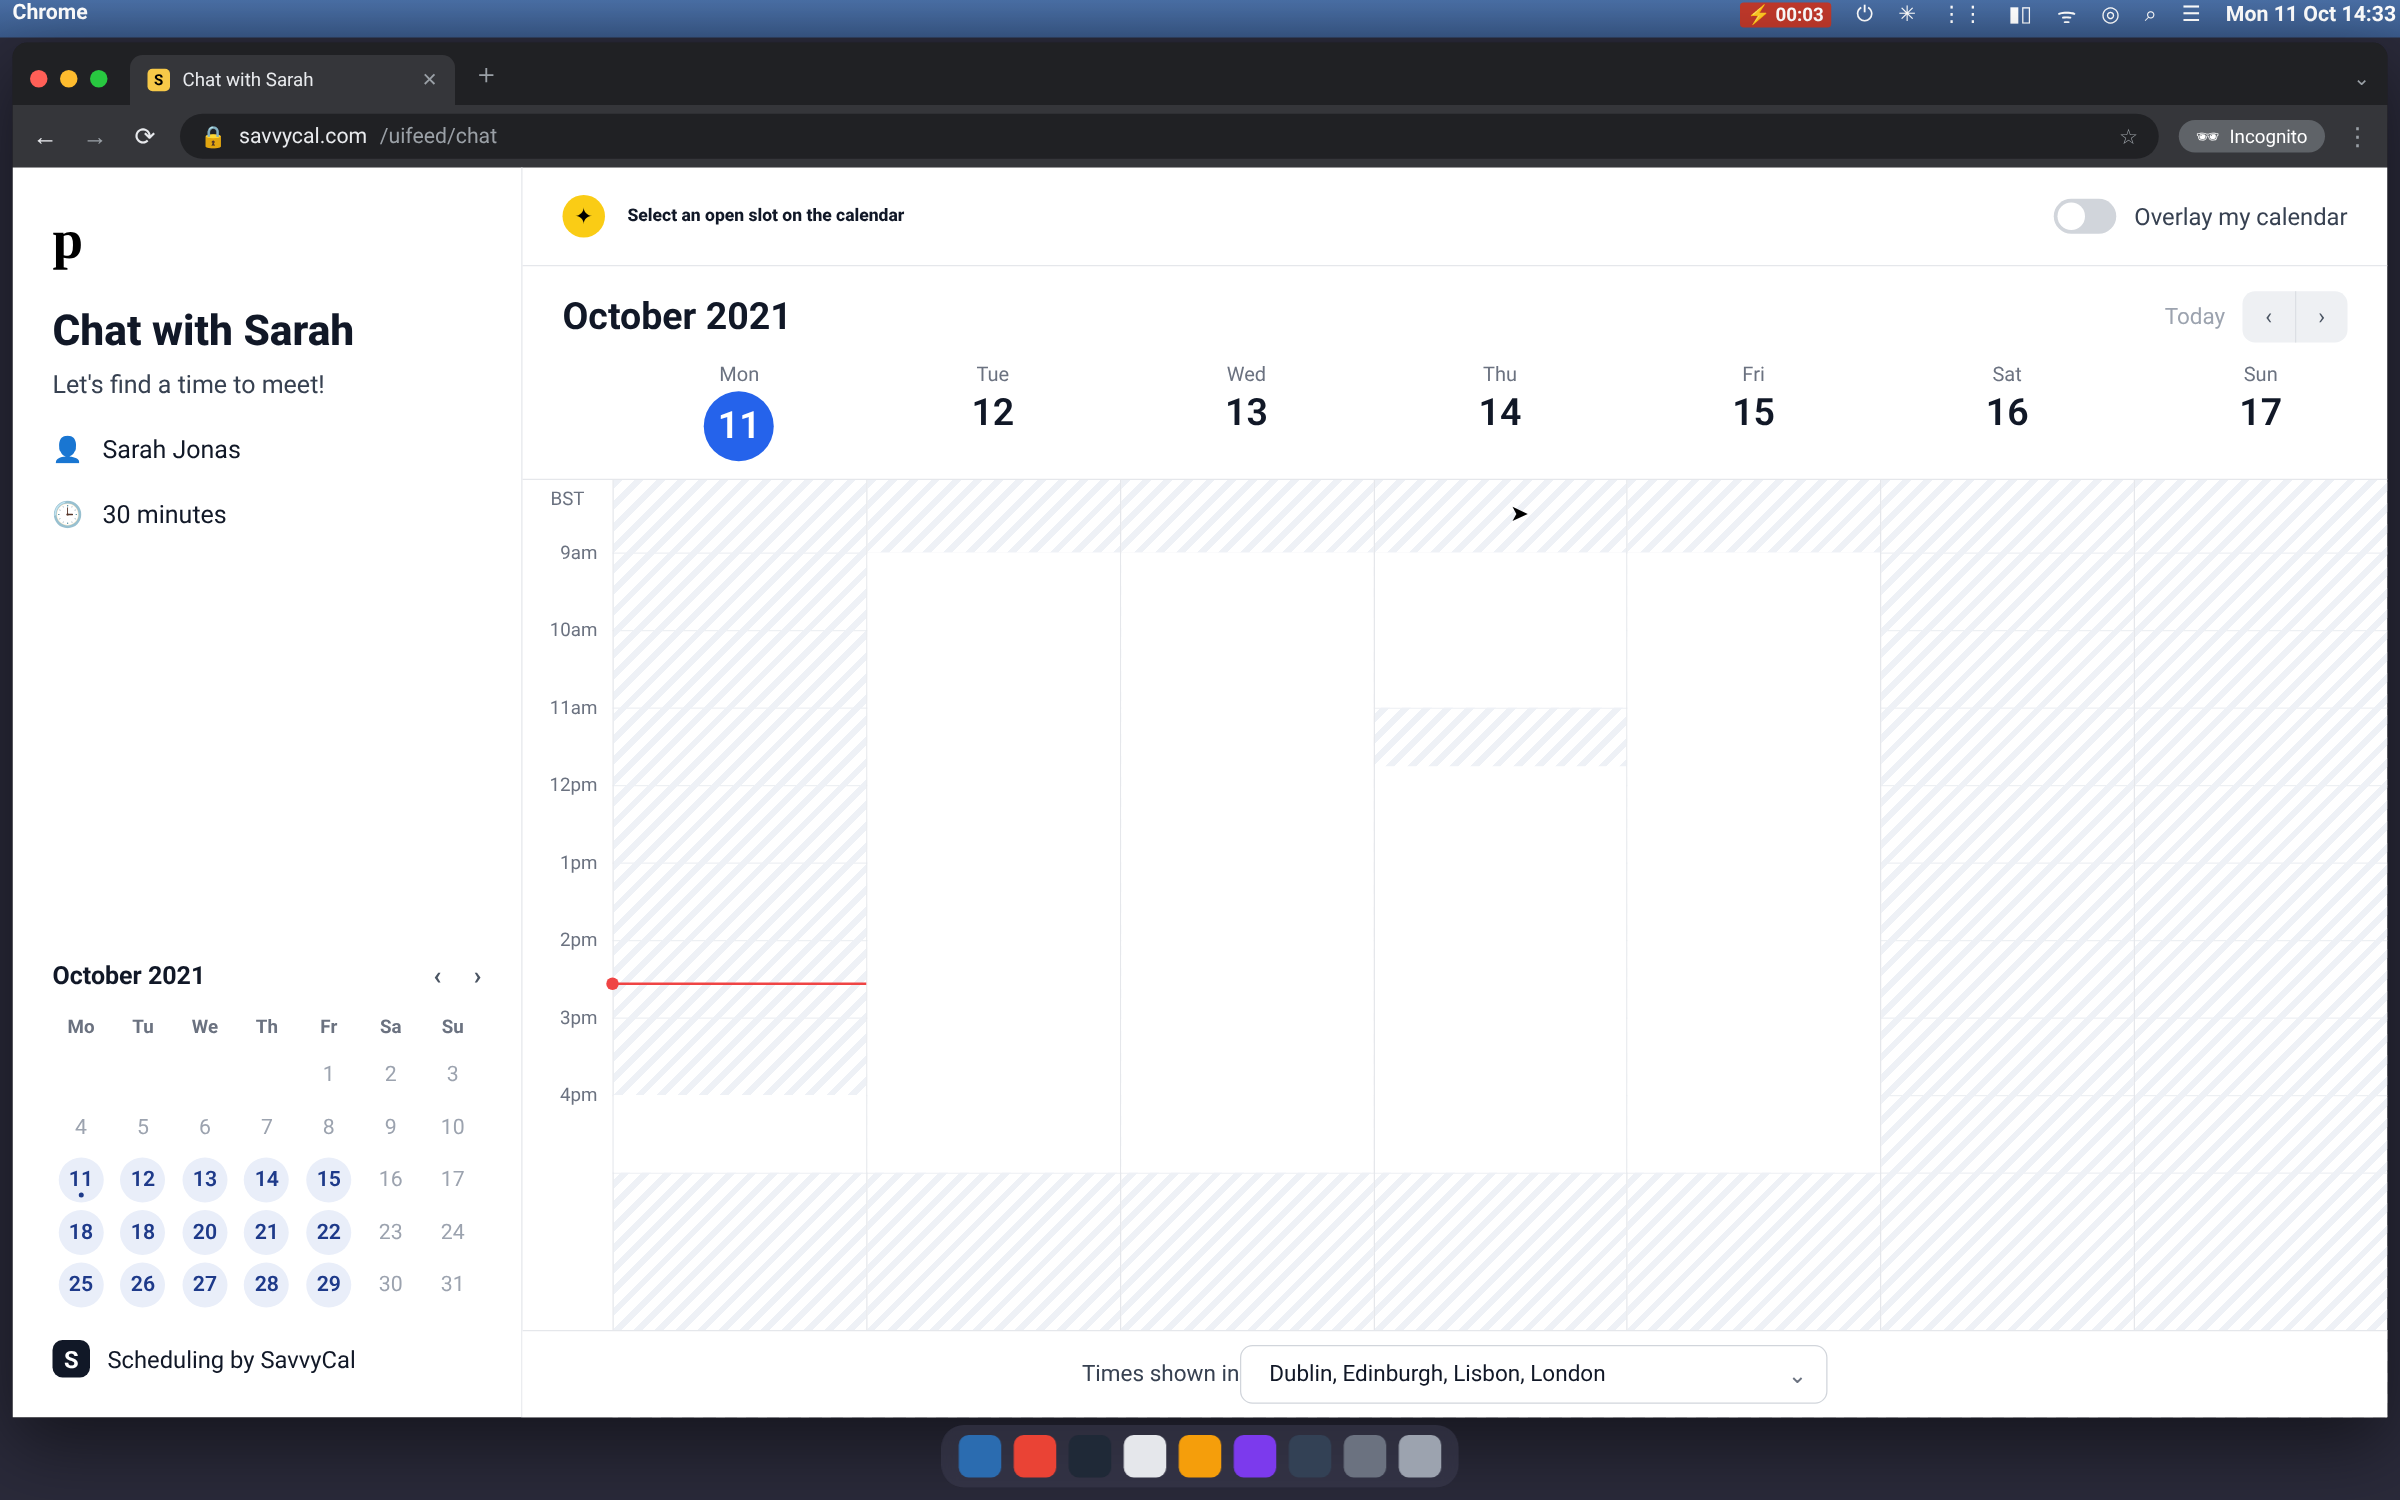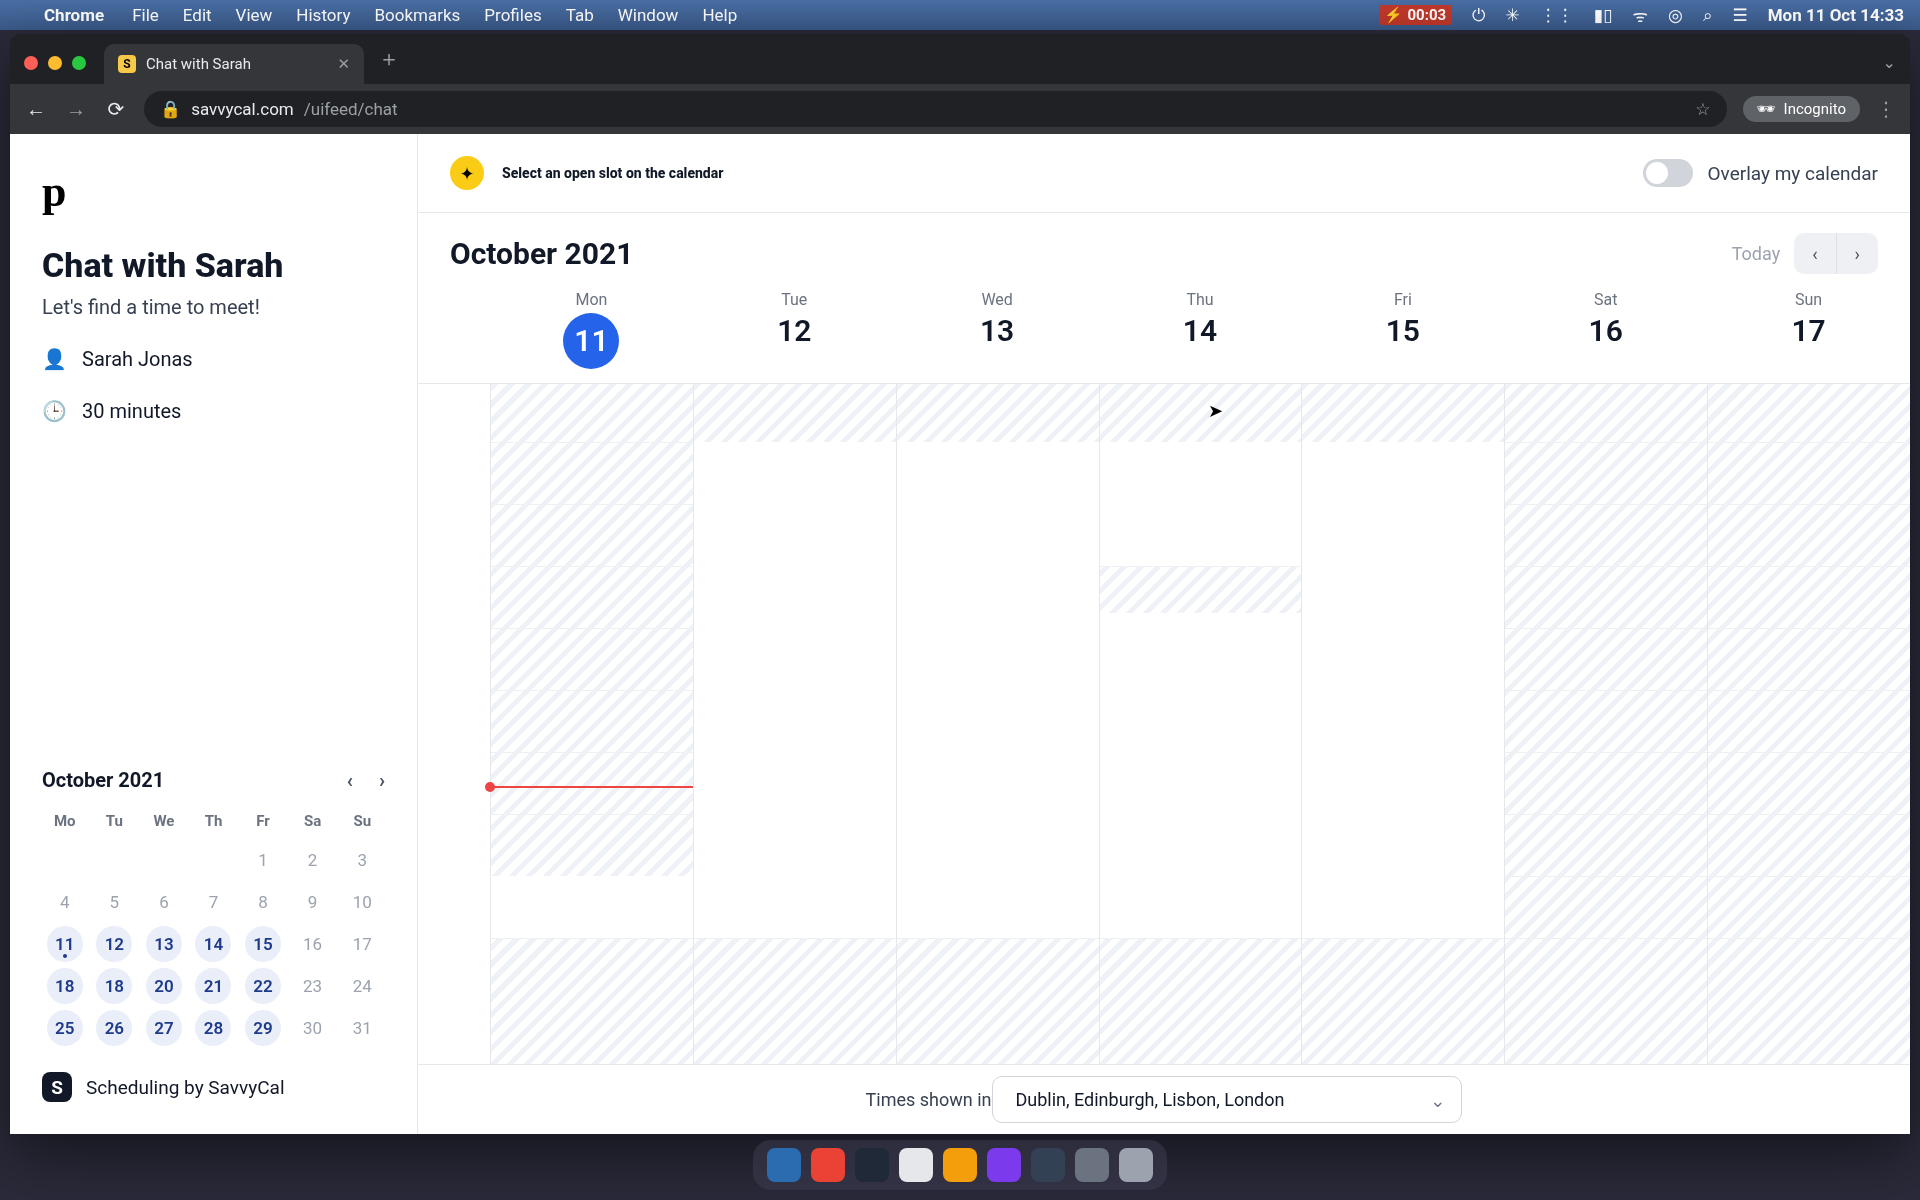--- a/index.html
+++ b/index.html
@@ -1,19 +1,19 @@
 <!DOCTYPE html>
 <html><head>
 <meta charset="utf-8">
 <style>
   * { box-sizing: border-box; margin: 0; padding: 0; font-family: -apple-system, BlinkMacSystemFont, "Segoe UI", Roboto, sans-serif; }
   html, body { width: 1920px; height: 1200px; overflow: hidden; background: #2a2a3a; }
 
   
-  .menubar { height: 30px; background: linear-gradient(#4a6fa5,#3a5a8a); display:flex; align-items:center; color:#fff; font-size:17px; padding:0 16px; gap:28px; }
+  .menubar { height: 30px; background: linear-gradient(#4a6fa5,#3a5a8a); display:flex; align-items:flex-start; color:#fff; font-size:17px; padding:0 3px; gap:7px; }
   .menubar .apple { font-size:18px; }
   .menubar .appname { font-weight:700; }
   .menubar .right { margin-left:auto; display:flex; align-items:center; gap:20px; }
   .battery-badge { background:#c0392b; color:#fff; font-weight:700; padding:1px 6px; border-radius:3px; font-size:15px; display:flex; align-items:center; gap:4px;}
   .menubar .clock { font-weight:700; }
 
   
   .chrome { position:absolute; top:30px; left:0; right:0; height:1100px; background:#202124; border-radius:12px 12px 0 0; overflow:hidden;
             box-shadow:0 20px 60px rgba(0,0,0,.5); margin:4px 10px 0 10px;}
   .tabstrip { height:50px; background:#202124; display:flex; align-items:flex-end; padding:0 14px; }
@@ -103,31 +103,20 @@
   
   .dock{position:absolute;bottom:10px;left:50%;transform:translateX(-50%);background:rgba(60,60,80,.55);border-radius:18px;padding:8px 14px;display:flex;gap:10px;backdrop-filter:blur(6px);}
   .dock .app{width:34px;height:34px;border-radius:8px;}
 </style>
 </head>
 <body>
 
 <div class="menubar">
   <span class="apple"></span>
   <span class="appname">Chrome</span>
-  <span id="mb-items" style="display: inline-flex; gap: 24px;">
-      <span>File</span>
-      <span>Edit</span>
-      <span>View</span>
-      <span>History</span>
-      <span>Bookmarks</span>
-      <span>Profiles</span>
-      <span>Tab</span>
-      <span>Window</span>
-      <span>Help</span>
-    </span>
   <div class="right">
     <span class="battery-badge">⚡<span>00:03</span></span>
     <span>⏻</span>
     <span>✳</span>
     <span>⋮⋮</span>
     <span>▮▯</span>
     <span>ᯤ</span>
     <span>◎</span>
     <span>⌕</span>
     <span>☰</span>
@@ -287,20 +276,31 @@
             <div class="dow">Sat</div>
             <div class="dnum">16</div>
           </div>
           <div class="wd">
             <div class="dow">Sun</div>
             <div class="dnum">17</div>
           </div>
         </div>
 
       <div class="gridwrap">
+        <div class="timelabels" id="timelabels">
+          <div class="tz">BST</div>
+        <div class="hr">9am</div>
+            <div class="hr">10am</div>
+            <div class="hr">11am</div>
+            <div class="hr">12pm</div>
+            <div class="hr">1pm</div>
+            <div class="hr">2pm</div>
+            <div class="hr">3pm</div>
+            <div class="hr">4pm</div>
+          </div>
         <div class="hrlines" id="hrlines">
             <div></div>
             <div></div>
             <div></div>
             <div></div>
             <div></div>
             <div></div>
             <div></div>
             <div></div>
             <div></div>

